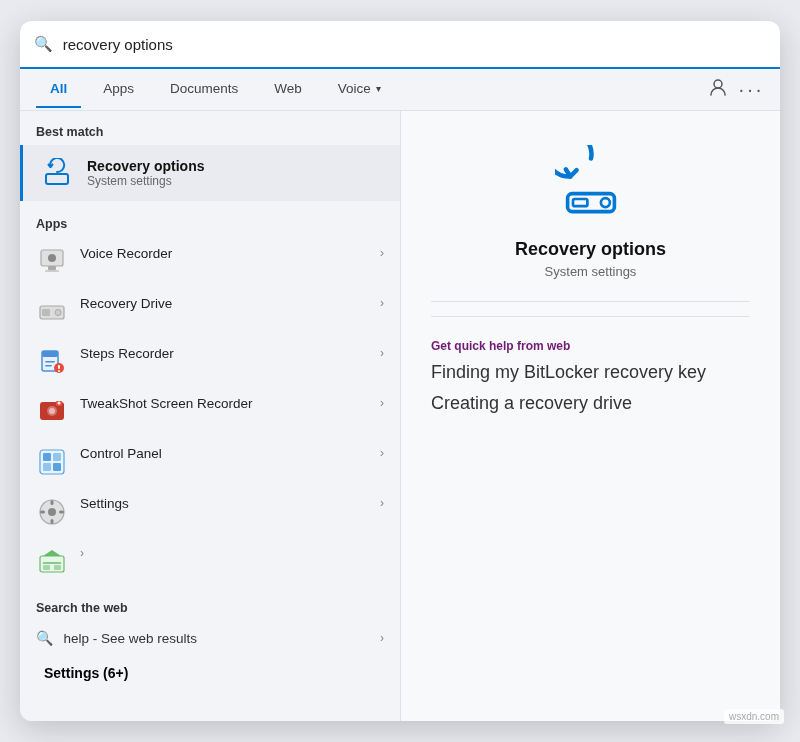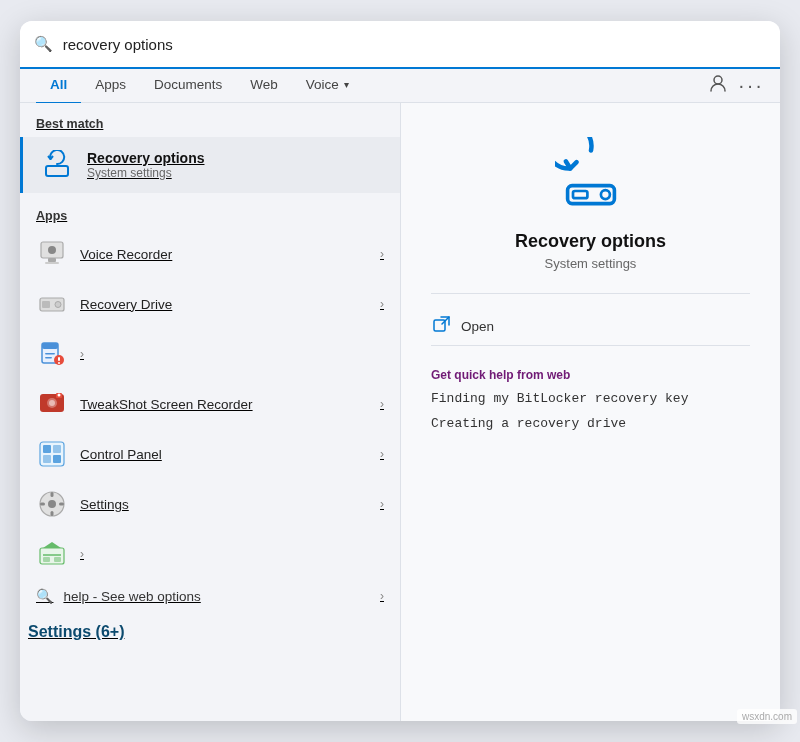--- a/index.html
+++ b/index.html
@@ -43,23 +43,23 @@
       outline: none;
       font-size: 15px;
       color: #222;
       background: transparent;
     }
     .tabs-bar {
       display: flex;
       align-items: center;
       background: #f3f4f8;
       padding: 0 16px;
-      height: 34px;
+      height: 42px;
       border-bottom: 1px solid #dde1e8;
-      gap: 0;
+      gap: 8px;
     }
     .tab {
       padding: 10px 14px;
       font-size: 13.5px;
       color: #444;
       cursor: pointer;
       border-bottom: 2px solid transparent;
       display: flex;
       align-items: center;
       gap: 3px;
@@ -82,21 +82,20 @@
       display: flex;
       flex: 1;
       overflow: hidden;
     }
     .left-panel {
       width: 380px;
       background: #f3f4f8;
       overflow-y: auto;
       position: relative;
       flex-shrink: 0;
-      text-decoration: underline;
     }
     .left-panel::-webkit-scrollbar { width: 8px; }
     .left-panel::-webkit-scrollbar-thumb { background: #ccc; border-radius: 4px; }
     .section-label {
       font-size: 12.5px;
       font-weight: 700;
       color: #333;
       padding: 14px 16px 6px 16px;
     }
     .best-match-item {
@@ -122,21 +121,20 @@
       font-size: 14px;
       font-weight: 600;
       color: #111;
     }
     .best-match-text .subtitle {
       font-size: 12px;
       color: #666;
     }
     .app-item {
       display: flex;
-      align-items: center;
       padding: 9px 16px;
       cursor: pointer;
       border-radius: 4px;
     }
     .app-icon {
       width: 32px;
       height: 32px;
       display: flex;
       align-items: center;
       justify-content: center;
@@ -157,24 +155,24 @@
       display: flex;
       align-items: center;
       padding: 9px 16px;
       cursor: pointer;
       font-size: 13.5px;
       color: #333;
     }
     .search-web-item .search-icon-small { margin-right: 10px; color: #555; font-size: 14px; }
     .search-web-text { flex: 1; }
     .settings-label {
-      font-size: 16px;
+      font-size: 14px;
       font-weight: 700;
-      color: #0c4a6e;
-      padding: 10px 16px 10px 8px;
+      color: #000000;
+      padding: 10px 16px 10px 24px;
     }
     .right-panel {
       flex: 1;
       background: #f8f9fb;
       display: flex;
       flex-direction: column;
       align-items: center;
       padding: 30px 30px 20px 30px;
       border-left: 1px solid #dde1e8;
     }
@@ -226,30 +224,29 @@
     }
     .quick-help-label {
       font-size: 12px;
       font-weight: 700;
       color: #701a75;
       width: 100%;
       padding: 8px 0 4px 0;
     }
     .quick-help-link {
       width: 100%;
-      font-size: 13px;
+      font-size: 18px;
       color: #333;
       padding: 5px 0;
       cursor: pointer;
-      font-family: Liberation Mono, monospace;
     }
     .wsxdn-badge {
       position: fixed;
       bottom: 18px;
-      right: 3px;
+      right: 16px;
       font-size: 10px;
       color: #aaa;
       background: rgba(255,255,255,0.8);
       padding: 2px 5px;
       border-radius: 3px;
       text-align: right;
     }
   </style>
 </head>
 <body>
@@ -341,20 +338,21 @@
           <svg width="28" height="28" viewBox="0 0 28 28" fill="none">
             <rect x="4" y="3" width="16" height="20" rx="2" fill="#e8f0fe" stroke="#4a90d9" stroke-width="1.5"></rect>
             <rect x="4" y="3" width="16" height="6" rx="2" fill="#4a90d9"></rect>
             <rect x="7" y="13" width="10" height="1.5" rx="1" fill="#4a90d9"></rect>
             <rect x="7" y="17" width="7" height="1.5" rx="1" fill="#4a90d9"></rect>
             <circle cx="21" cy="20" r="5" fill="#e74c3c"></circle>
             <rect x="20" y="17" width="2" height="4" rx="1" fill="white"></rect>
             <rect x="20" y="22" width="2" height="2" rx="1" fill="white"></rect>
           </svg>
         </div>
+        <span class="app-name">Steps Recorder</span>
         <span class="app-chevron">›</span>
       </div>
 
       <div class="app-item">
         <div class="app-icon">
           <svg width="28" height="28" viewBox="0 0 28 28" fill="none">
             <rect x="2" y="4" width="24" height="18" rx="3" fill="#c0392b"></rect>
             <circle cx="14" cy="13" r="5" fill="white" opacity="0.3"></circle>
             <circle cx="14" cy="13" r="3" fill="white" opacity="0.5"></circle>
             <rect x="18" y="3" width="6" height="5" rx="1" fill="#e74c3c"></rect>
@@ -400,24 +398,25 @@
             <rect x="2" y="8" width="24" height="16" rx="2" fill="#e8f5e9" stroke="#66bb6a" stroke-width="1.2"></rect>
             <polygon points="5,8 14,2 23,8" fill="#66bb6a"></polygon>
             <line x1="5" y1="15" x2="23" y2="15" stroke="#66bb6a" stroke-width="1.5"></line>
             <rect x="5" y="17" width="7" height="5" rx="1" fill="#a5d6a7"></rect>
             <rect x="16" y="17" width="7" height="5" rx="1" fill="#a5d6a7"></rect>
           </svg>
         </div>
         <span class="app-chevron">›</span>
       </div>
 
+      <div class="section-label">Search the web</div>
       <div class="search-web-item">
         <span class="search-icon-small">🔍</span>
         <span class="search-web-text">
-          <span>help</span><span> - See web options</span>
+          <span>help</span><span> - See web results</span>
         </span>
         <span class="app-chevron">›</span>
       </div>
 
       <div class="settings-label">Settings (6+)</div>
     </div>
 
     <div class="right-panel">
       <div class="result-icon-large">
         <svg width="80" height="80" viewBox="0 0 80 80" fill="none" xmlns="http://www.w3.org/2000/svg">
@@ -429,30 +428,20 @@
           <rect x="20" y="60" width="16" height="8" rx="2" stroke="#0078d4" stroke-width="3" fill="none"></rect>
           <circle cx="56" cy="64" r="5" stroke="#0078d4" stroke-width="3" fill="none"></circle>
         </svg>
       </div>
 
       <div class="result-title">Recovery options</div>
       <div class="result-subtitle">System settings</div>
 
       <div class="divider"></div>
 
-      <div class="action-item">
-        <span class="action-icon">
-          <svg width="17" height="17" viewBox="0 0 17 17" fill="none">
-            <rect x="1" y="4" width="11" height="11" rx="1.5" stroke="#0078d4" stroke-width="1.5" fill="none"></rect>
-            <polyline points="8,1 16,1 16,9" stroke="#0078d4" stroke-width="1.5" fill="none" stroke-linecap="round" stroke-linejoin="round"></polyline>
-            <line x1="9" y1="8" x2="16" y2="1" stroke="#0078d4" stroke-width="1.5" stroke-linecap="round"></line>
-          </svg>
-        </span>
-        <span>Open</span>
-      </div>
 
       <div class="divider"></div>
 
       <div class="quick-help-label">Get quick help from web</div>
       <div class="quick-help-link">Finding my BitLocker recovery key</div>
       <div class="quick-help-link">Creating a recovery drive</div>
     </div>
   </div>
 </div>
 

